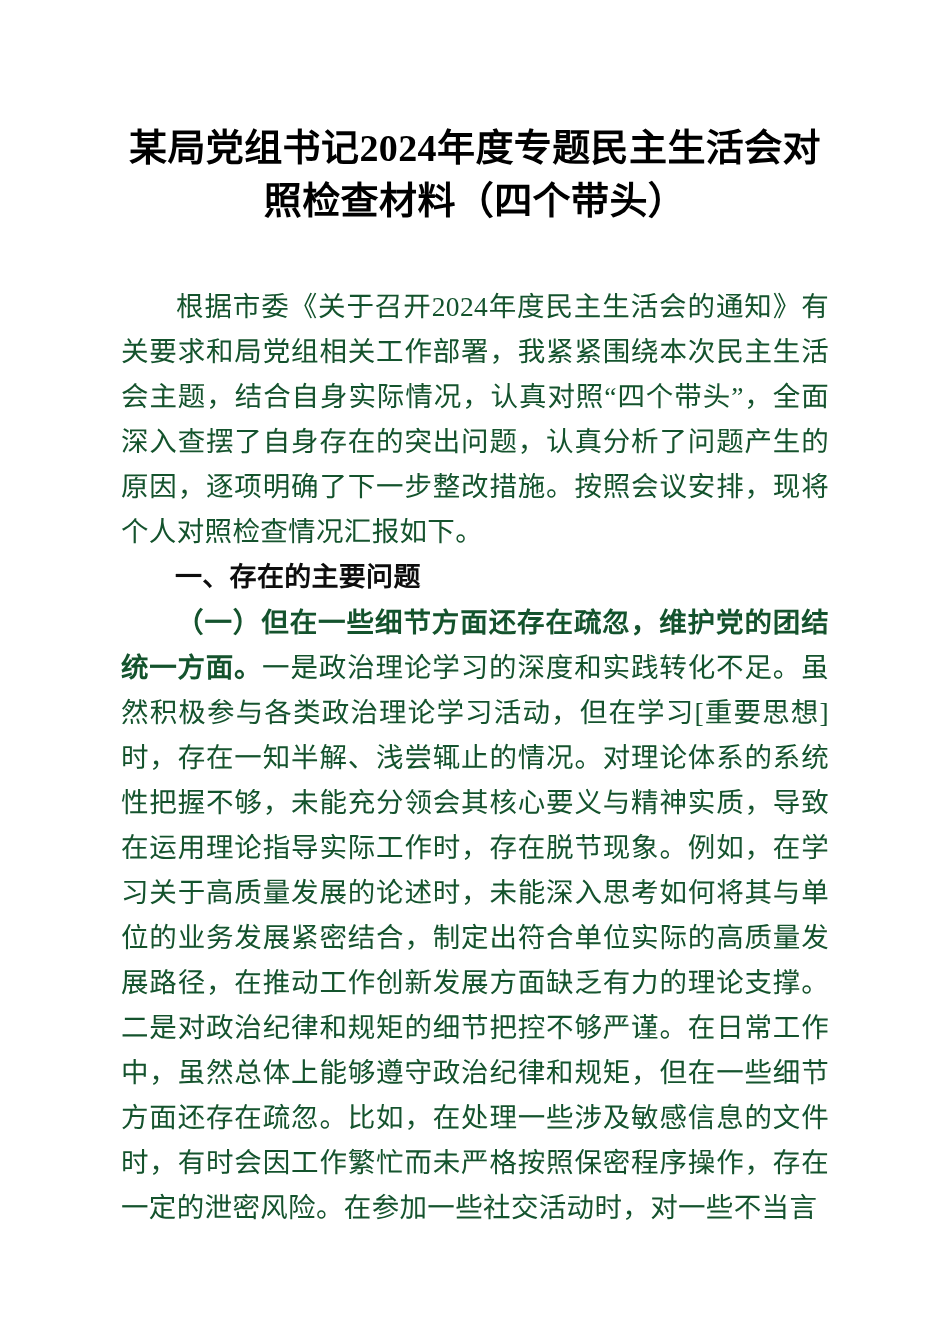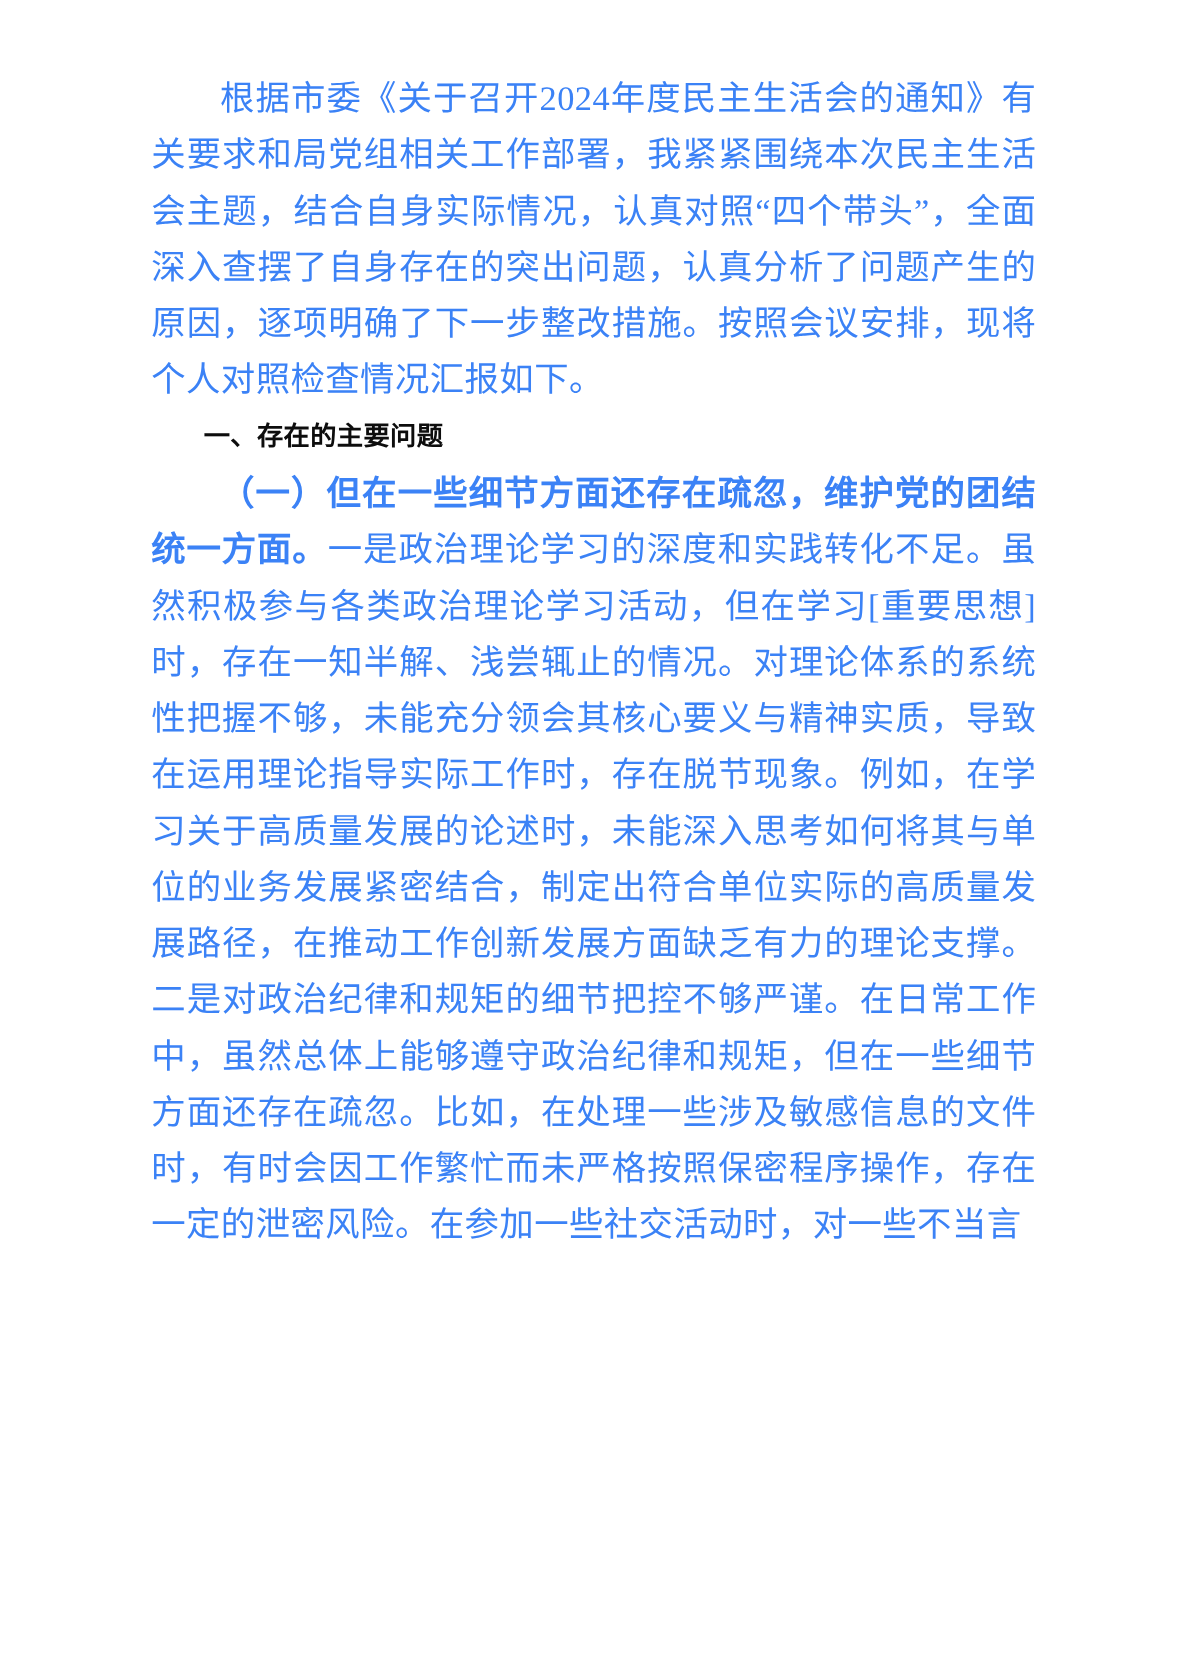--- a/index.html
+++ b/index.html
@@ -45,33 +45,33 @@
   
   .para {
     margin: 0;
     font-family: "Liberation Serif", "DejaVu Serif", serif;
     font-size: 27.5px;
     line-height: 45px;
     text-align: justify;
     text-justify: inter-ideograph;
     text-indent: 2em;
     letter-spacing: 0.35px;
-    color: #3b82f6;
+    color: #14532d;
   }
 
   .para.first-body {
     margin-top: 56px;
   }
 
   
   .section-heading {
     margin: 0;
     font-family: "Liberation Sans", "DejaVu Sans", sans-serif;
     font-weight: bold;
-    font-size: 21px;
+    font-size: 27px;
     line-height: 45px;
     text-indent: 2em;
     letter-spacing: 0.3px;
     color: #0d0d0d;
   }
 
   
   .lead-bold {
     font-weight: bold;
     letter-spacing: 0.2px;
@@ -79,20 +79,21 @@
 
   
   .gap-before-heading { margin-top: 1px; }
 </style>
 </head>
 <body>
 
 <div class="page">
   <div class="content">
 
+    <h1 class="doc-title">某局党组书记2024年度专题民主生活会对照检查材料（四个带头）</h1>
 
     <p class="para first-body">根据市委《关于召开2024年度民主生活会的通知》有关要求和局党组相关工作部署，我紧紧围绕本次民主生活会主题，结合自身实际情况，认真对照“四个带头”，全面深入查摆了自身存在的突出问题，认真分析了问题产生的原因，逐项明确了下一步整改措施。按照会议安排，现将个人对照检查情况汇报如下。</p>
 
     <h2 class="section-heading gap-before-heading">一、存在的主要问题</h2>
 
     <p class="para">
       <span class="lead-bold">（一）但在一些细节方面还存在疏忽，维护党的团结统一方面。</span><span>一是政治理论学习的深度和实践转化不足。虽然积极参与各类政治理论学习活动，但在学习[重要思想]时，存在一知半解、浅尝辄止的情况。对理论体系的系统性把握不够，未能充分领会其核心要义与精神实质，导致在运用理论指导实际工作时，存在脱节现象。例如，在学习关于高质量发展的论述时，未能深入思考如何将其与单位的业务发展紧密结合，制定出符合单位实际的高质量发展路径，在推动工作创新发展方面缺乏有力的理论支撑。二是对政治纪律和规矩的细节把控不够严谨。在日常工作中，虽然总体上能够遵守政治纪律和规矩，但在一些细节方面还存在疏忽。比如，在处理一些涉及敏感信息的文件时，有时会因工作繁忙而未严格按照保密程序操作，存在一定的泄密风险。在参加一些社交活动时，对一些不当言</span>
     </p>
 
   </div>

